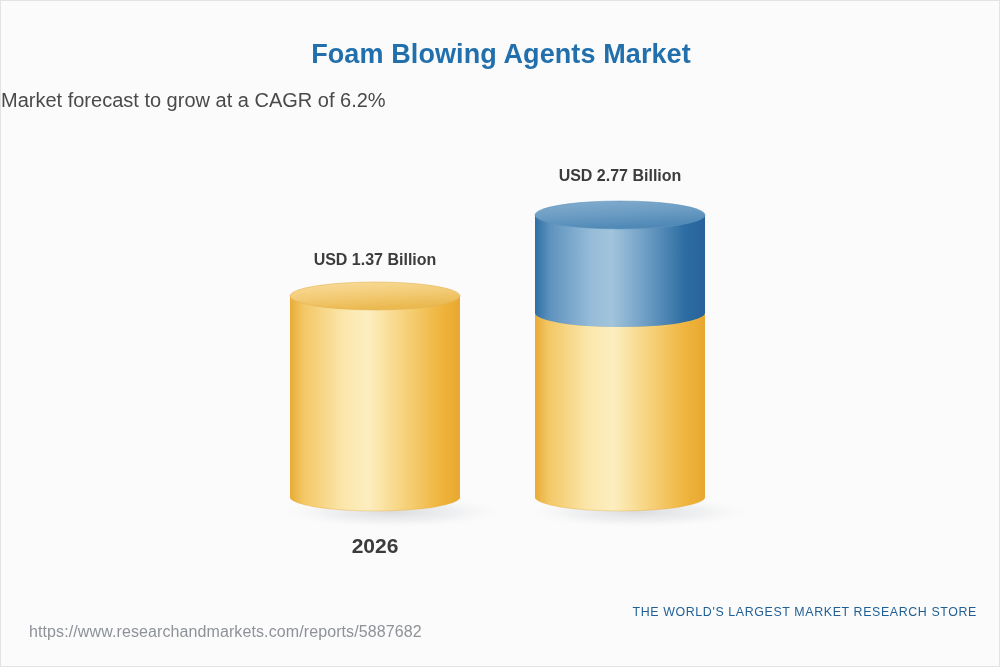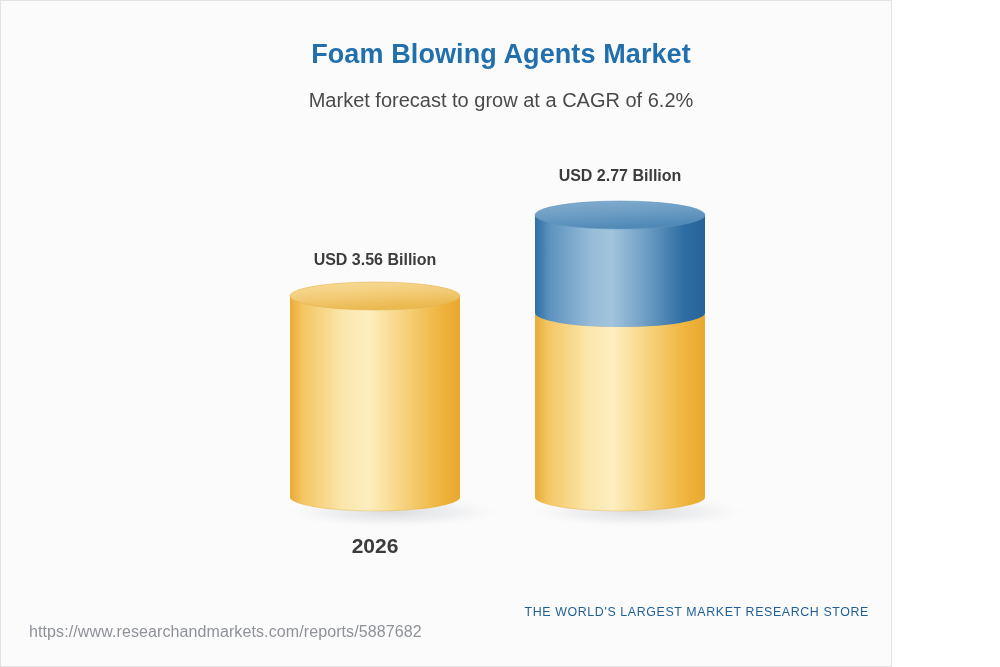--- a/index.html
+++ b/index.html
@@ -8,21 +8,21 @@
     background: #ffffff;
   }
   body {
     width: 1000px;
     height: 667px;
     overflow: hidden;
     font-family: "Liberation Sans", sans-serif;
   }
   .canvas {
     position: relative;
-    width: 892px;
+    width: 1000px;
     height: 667px;
     box-sizing: border-box;
     background: #fbfbfb;
     border: 1px solid #e3e3e3;
   }
 
   
   .title {
     position: absolute;
     top: 38px;
@@ -32,21 +32,20 @@
     font-size: 27px;
     font-weight: bold;
     color: #2170ad;
     letter-spacing: 0.1px;
   }
   .subtitle {
     position: absolute;
     top: 88px;
     left: 0;
     width: 1000px;
-    text-align: center;
     font-size: 20px;
     font-weight: normal;
     color: #4a4a4a;
   }
 
   
   .plot {
     position: absolute;
     left: 0;
     top: 0;
@@ -189,21 +188,21 @@
 
         <path d="M534,214 L534,312
                  A85,14 0 0 0 704,312
                  L704,214 Z" fill="url(#gradBlueBody)"></path>
 
         <ellipse cx="619" cy="214" rx="85" ry="14" fill="url(#gradBlueCap)"></ellipse>
         <ellipse cx="619" cy="214" rx="85" ry="14" fill="none" stroke="#5f95c0" stroke-opacity="0.55" stroke-width="1"></ellipse>
       </g>
     </svg>
 
-    <div class="value-label v1">USD 3.56 Billion</div>
+    <div class="value-label v1">USD 1.37 Billion</div>
     <div class="value-label v2">USD 2.77 Billion</div>
 
     <div class="year-label y1">2026</div>
 
   </div>
 
   <div class="footer-url">https://www.researchandmarkets.com/reports/5887682</div>
 
   <div class="logo">
     <div class="logo-tag">THE WORLD'S LARGEST MARKET RESEARCH STORE</div>

